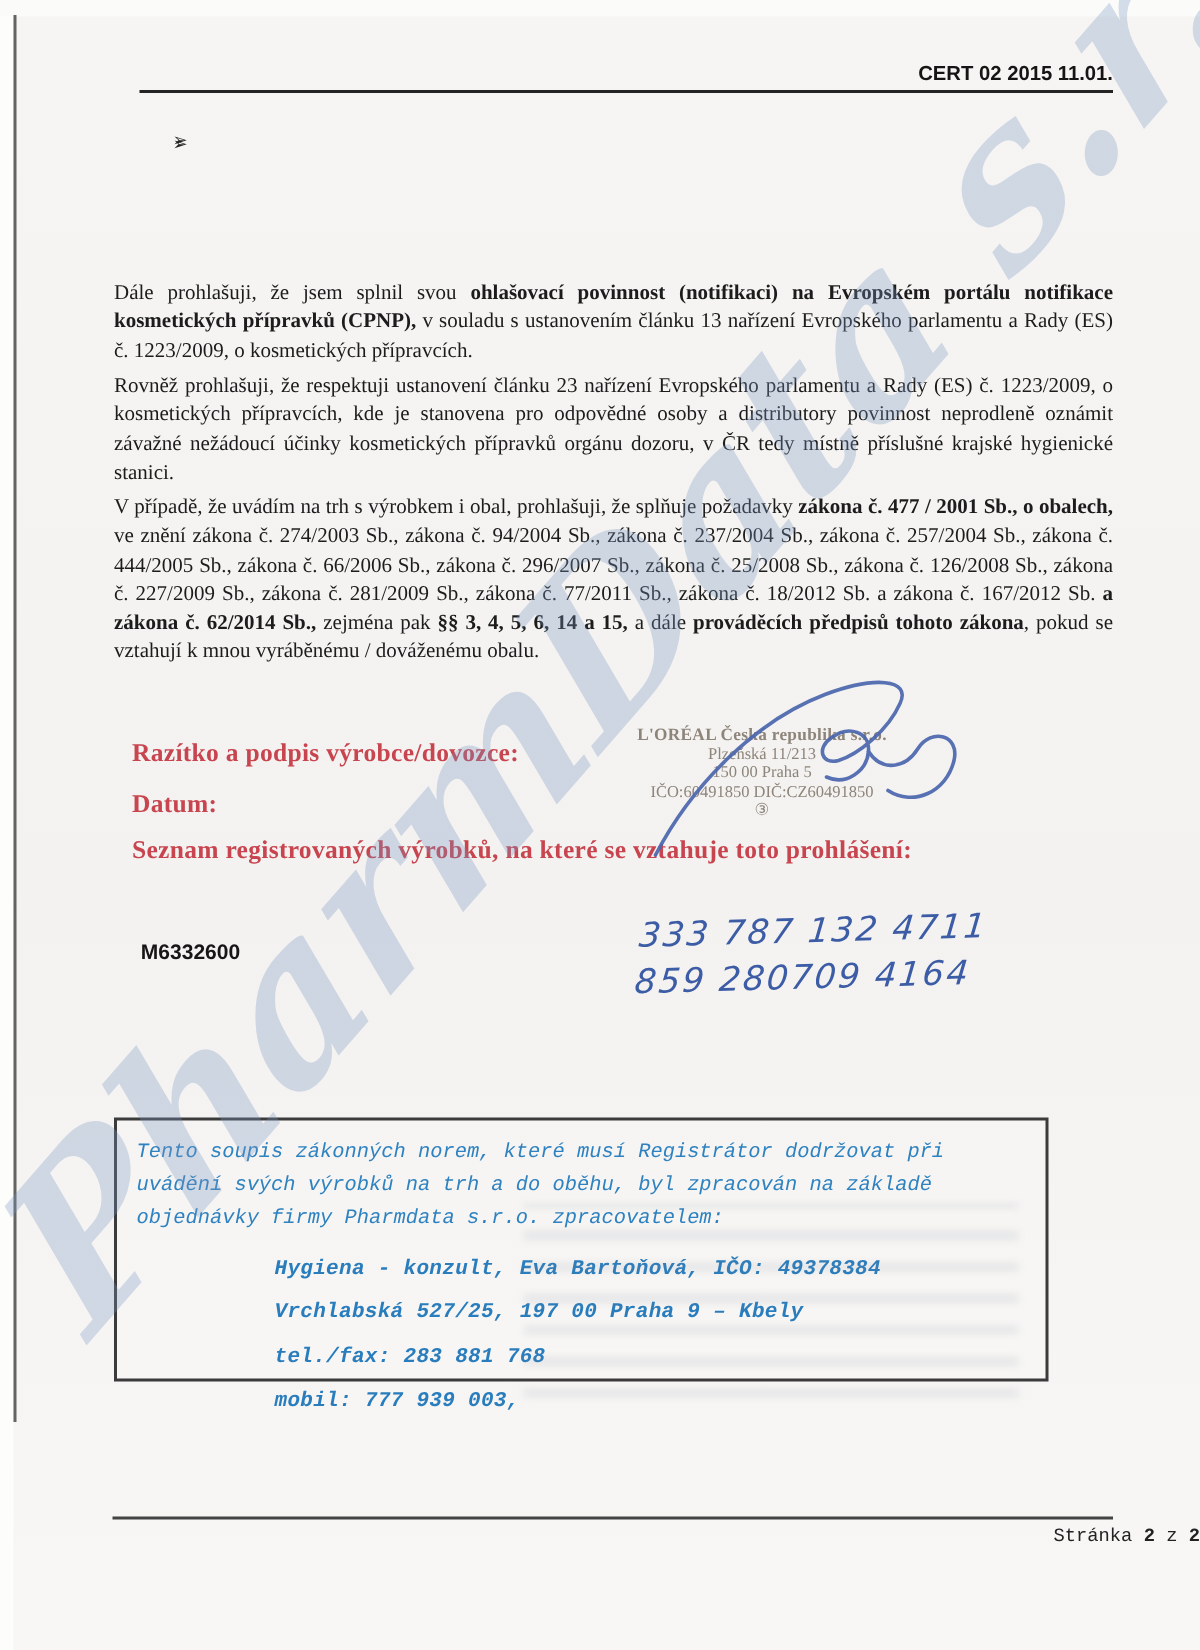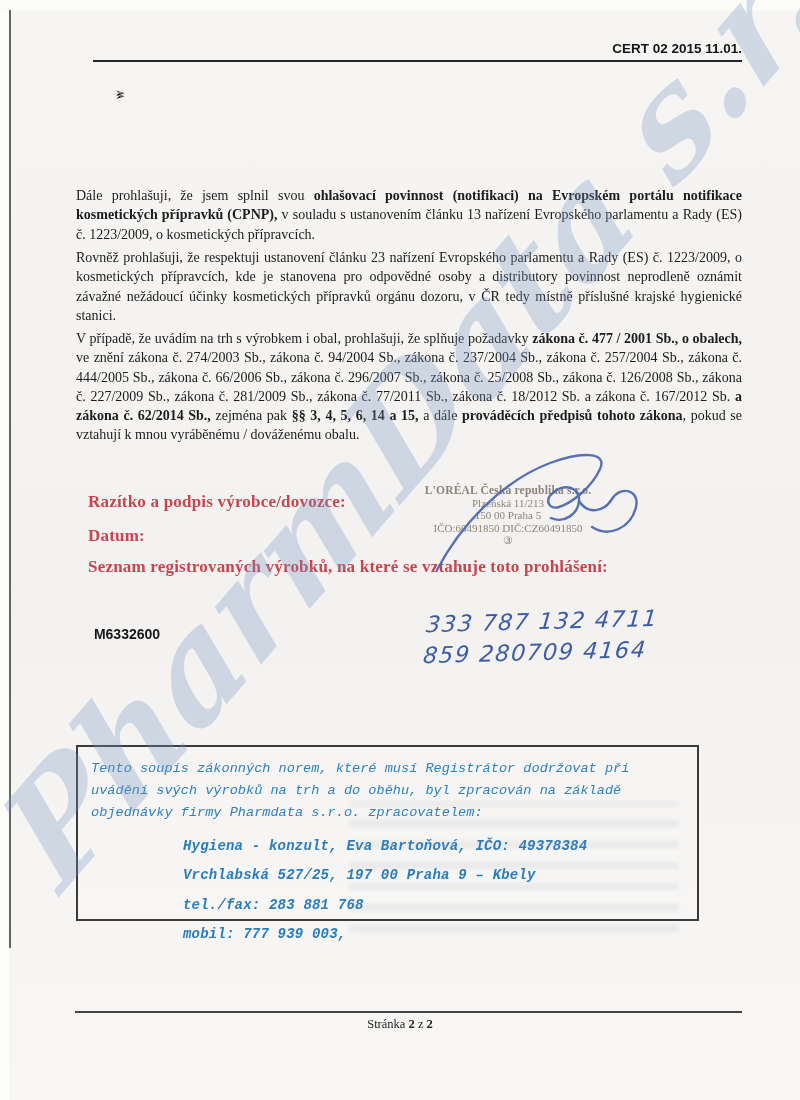--- a/index.html
+++ b/index.html
@@ -78,22 +78,22 @@
   }
   .info-box .intro{margin:11px 13px 0 13px;font-style:italic;font-size:13.6px;line-height:22px;}
   .info-box .line{margin-left:105px;margin-top:13.5px;font-style:italic;font-weight:bold;font-size:14px;letter-spacing:.2px;color:#2a7dbd;}
   .info-box .ghost{
     position:absolute;right:18px;top:55px;width:330px;height:130px;
     background:repeating-linear-gradient(0deg, rgba(120,132,146,.10) 0 7px, transparent 7px 21px);
     filter:blur(2px);pointer-events:none;
   }
 
   .footer-text{
-    position:absolute;left:0;top:1017px;width:800px;text-align:center;
-    font-family:Liberation Serif, serif;font-size:12.5px;color:#222;
+    position:absolute;left:0;top:1017px;width:800px;text-align:right;
+    font-family:Liberation Mono, monospace;font-size:12.5px;color:#222;
   }
   .footer-text b{font-weight:bold;}
 
   .watermark{
     position:absolute;left:28px;top:788px;
     font-family:"DejaVu Serif",serif;font-style:italic;font-weight:bold;
     font-size:140px;white-space:nowrap;line-height:1;
     color:var(--watermark);opacity:.30;
     transform:rotate(-49deg) skewX(-8deg);
     transform-origin:0 50%;

